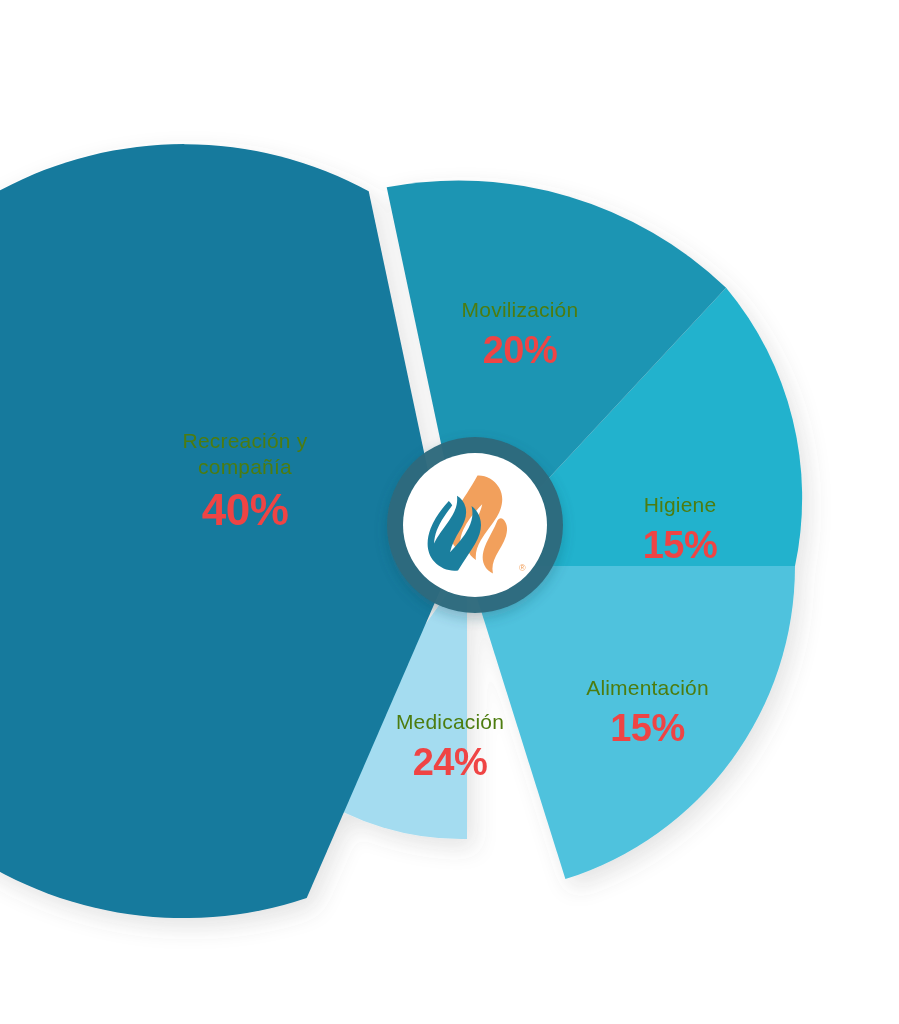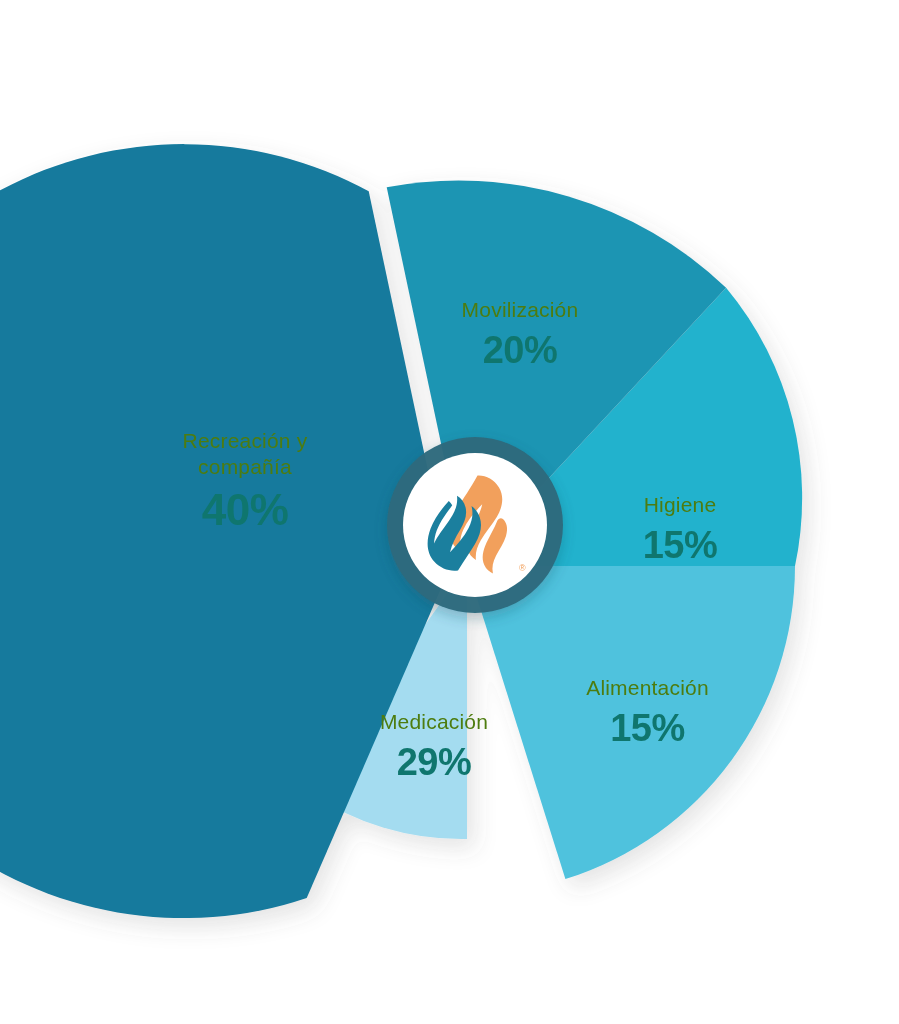--- a/index.html
+++ b/index.html
@@ -45,30 +45,30 @@
   }
   .slice-label .cat.two-line {
     white-space: normal;
     line-height: 1.22;
   }
   .slice-label .val {
     display: block;
     font-size: 38px;
     font-weight: 700;
     letter-spacing: -0.5px;
-    color: #0f766e;
+    color: #ef4444;
   }
   .slice-label.big .cat { font-size: 21px; }
   .slice-label.big .val { font-size: 44px; }
 
   #label-recreacion { left: 135px; top: 428px; width: 220px; }
   #label-movilizacion { left: 410px; top: 298px; width: 220px; }
   #label-higiene { left: 585px; top: 446px; width: 190px; margin-top: 47px; }
   #label-alimentacion { left: 540px; top: 676px; width: 215px; }
-  #label-medicacion { left: 349px; top: 710px; width: 170px; }
+  #label-medicacion { left: 365px; top: 710px; width: 170px; }
 
   #center-logo {
     position: absolute;
     left: 391px;
     top: 441px;
     width: 168px;
     height: 168px;
   }
   #center-logo svg { display: block; width: 168px; height: 168px; }
 </style>
@@ -121,21 +121,21 @@
     <span class="val">15%</span>
   </div>
 
   <div class="slice-label" id="label-alimentacion">
     <span class="cat">Alimentación</span>
     <span class="val">15%</span>
   </div>
 
   <div class="slice-label" id="label-medicacion">
     <span class="cat">Medicación</span>
-    <span class="val">29%</span>
+    <span class="val">24%</span>
   </div>
 
   <div id="center-logo">
     <svg viewBox="0 0 168 168">
       <g fill="#f2a05c">
         <path d="M86.5 34.5
                  C 79.5 47.5 72.0 57.5 66.5 67.5
                  C 60.0 79.5 57.5 89.5 60.5 99.0
                  C 62.4 105.1 66.5 109.2 70.8 111.8
                  C 68.3 104.2 68.6 96.6 72.4 88.4

